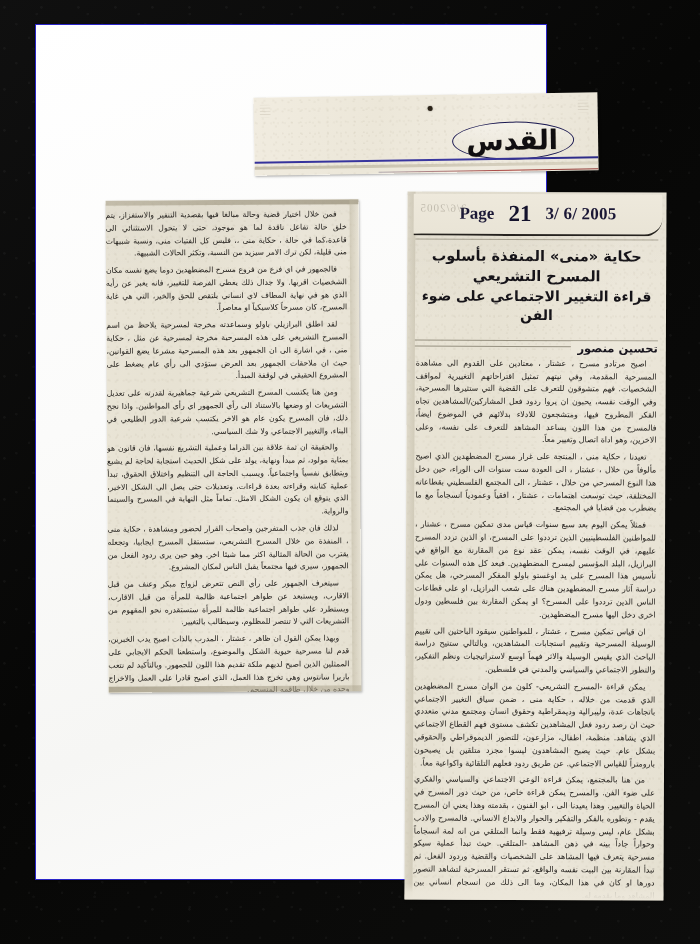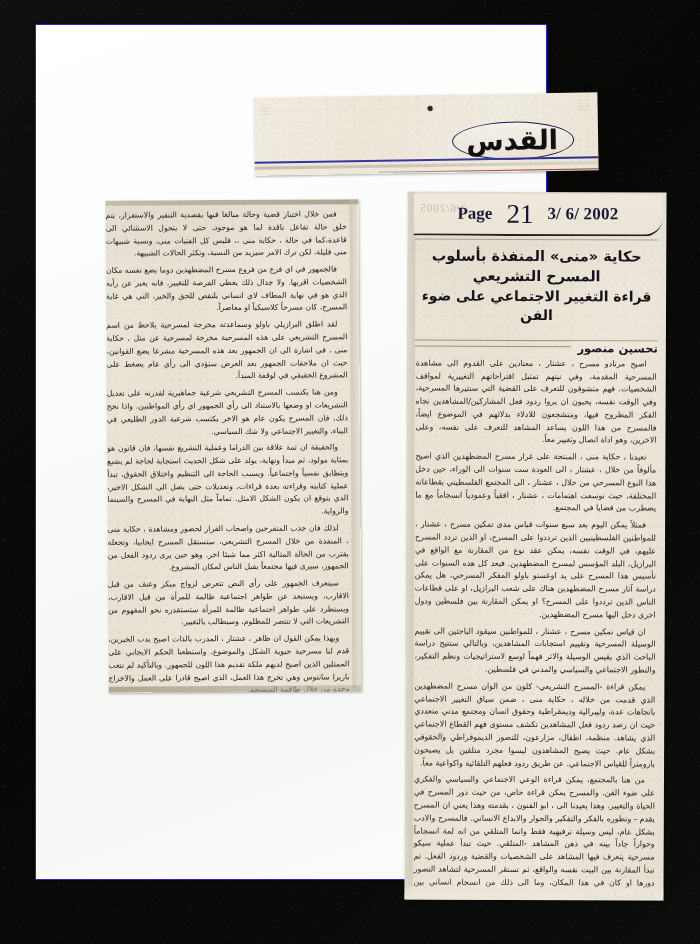--- a/index.html
+++ b/index.html
@@ -217,22 +217,22 @@
   }
   #page-label {
     font-family: "Liberation Serif", serif;
     font-size: 17px;
     font-weight: 700;
     color: #1b1836;
   }
   #page-number {
     position: relative;
     font-family: "Liberation Serif", serif;
-    font-size: 27px;
-    font-weight: 400;
+    font-size: 23px;
+    font-weight: 700;
     color: #14122c;
     padding: 0 5px;
   }
   #page-number::before {
     content: "";
     position: absolute;
     left: -3px; top: 1px;
     width: 30px; height: 22px;
     border-radius: 50%;
     background: rgba(150,143,122,0.38);
@@ -357,21 +357,21 @@
     </div>
 
     <div class="clip" id="clip-right">
       <div class="grain"></div>
       <div id="clip-right-rail"></div>
 
       <div id="page-header">
         <span class="ghost">3/6/2005</span>
         <span id="page-label">Page</span>
         <span id="page-number">21</span>
-        <span id="page-date">3/ 6/ 2002</span>
+        <span id="page-date">3/ 6/ 2005</span>
       </div>
 
       <div class="rule-thin"></div>
 
       <div id="headline">
         <span class="h1">حكاية «منى» المنفذة بأسلوب المسرح التشريعي</span>
         <span class="h2">قراءة التغيير الاجتماعي على ضوء الفن</span>
       </div>
 
       <div id="byline-row">

